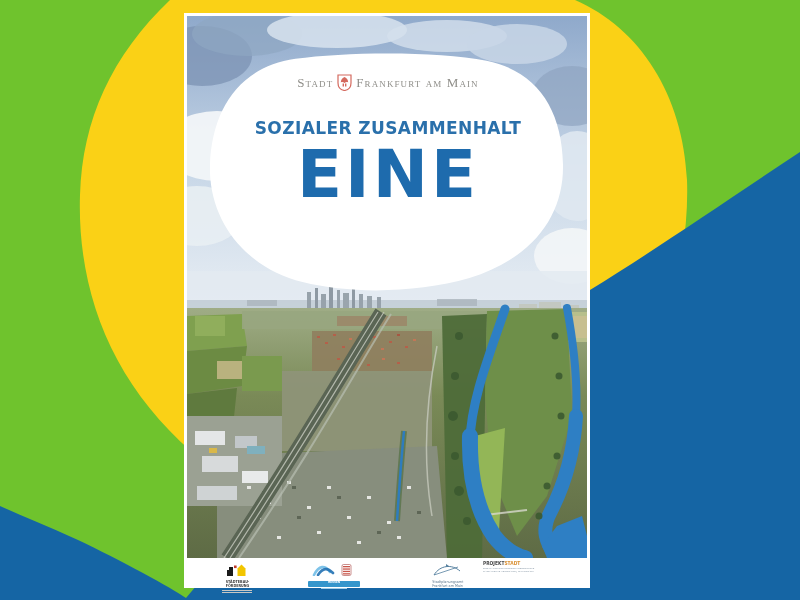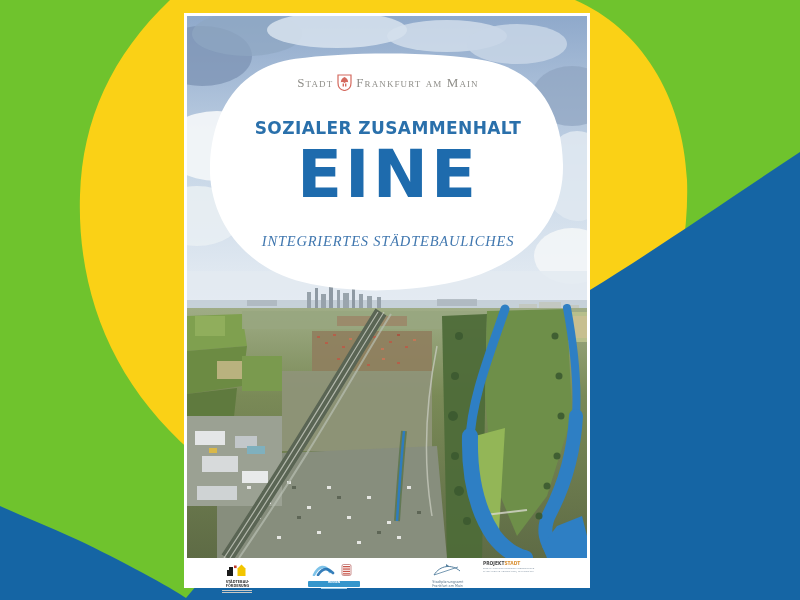--- a/index.html
+++ b/index.html
@@ -243,21 +243,20 @@
         <span>Stadt</span><span class="crest"><svg width="15" height="17" viewBox="0 0 15 17">
               <path d="M1,1 H14 V9 C14,14 11,16 7.5,16.5 C4,16 1,14 1,9 Z" fill="#fff" stroke="#D4695E" stroke-width="1.2"></path>
               <path d="M7.5,3 C5,4 3.8,6 3.8,8.5 C5,7.8 6,7.9 7.5,9 C9,7.9 10,7.8 11.2,8.5 C11.2,6 10,4 7.5,3 Z" fill="#D4695E"></path>
               <rect x="5.6" y="9.5" width="1.4" height="3" fill="#D4695E"></rect>
               <rect x="8" y="9.5" width="1.4" height="3" fill="#D4695E"></rect>
             </svg></span><span>Frankfurt am Main</span>
       </div>
       <div class="program">SOZIALER ZUSAMMENHALT</div>
       <div class="bigtitle">EINE</div>
       <div class="subtitle">
-        <div>INTEGRIERTES STÄDTEBAULICHES</div>
       </div>
     </div>
 
     <div class="logobar">
 
       <div class="logo" id="logo1">
         <svg width="24" height="13" viewBox="0 0 24 13">
           <polygon points="2,13 2,7 4,7 4,4 8,4 8,13" fill="#1A1A1A"></polygon>
           <rect x="9" y="2.5" width="2.6" height="2.6" fill="#C0392B"></rect>
           <polygon points="12.5,13 12.5,5.5 16.5,1.5 20.5,5.5 20.5,13" fill="#F2C500"></polygon>

